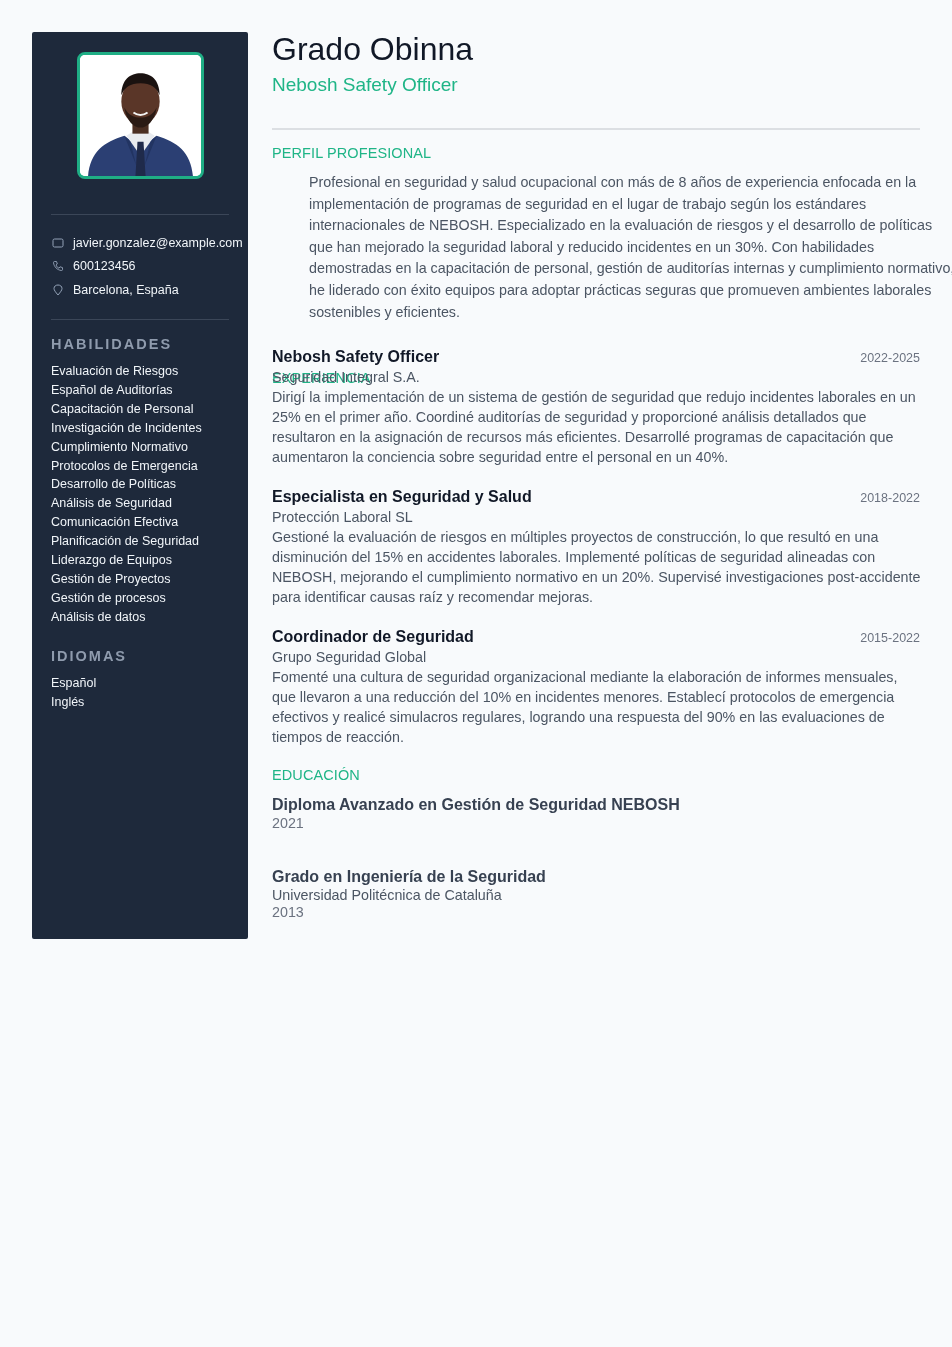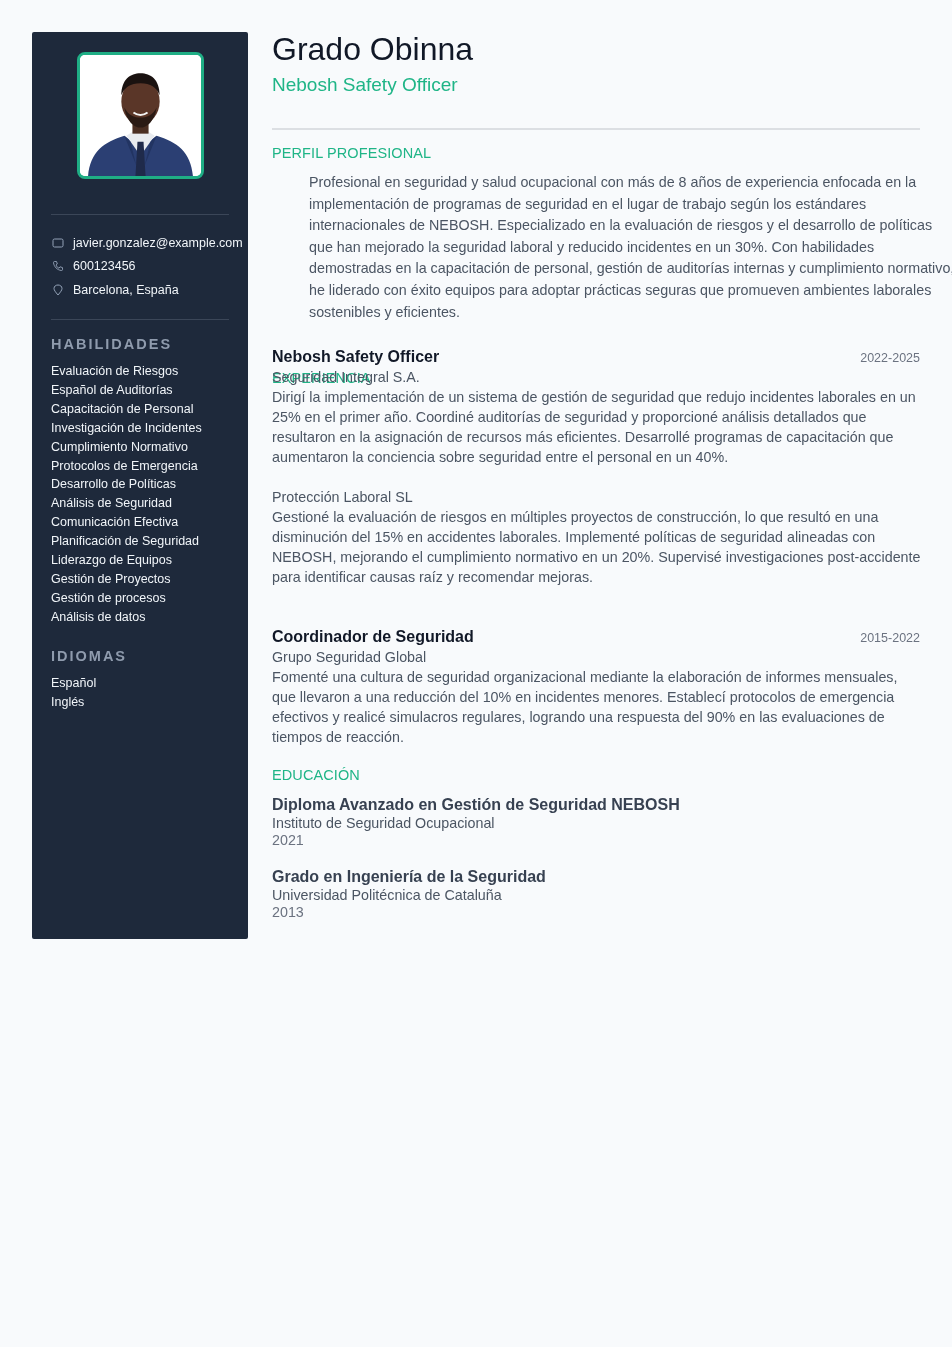--- a/index.html
+++ b/index.html
@@ -290,38 +290,41 @@
     <div class="job" style="top:317px;">
       <div class="job-head">
         <span class="job-title">Nebosh Safety Officer</span>
         <span class="job-dates">2022-2025</span>
       </div>
       <div class="job-company">Seguridad Integral S.A.</div>
       <p class="job-desc">Dirigí la implementación de un sistema de gestión de seguridad que redujo incidentes laborales en un 25% en el primer año. Coordiné auditorías de seguridad y proporcioné análisis detallados que resultaron en la asignación de recursos más eficientes. Desarrollé programas de capacitación que aumentaron la conciencia sobre seguridad entre el personal en un 40%.</p>
     </div>
 
     <div class="job" style="top:457px;">
+      <div class="job-head">
+        <span class="job-title">Especialista en Seguridad y Salud</span>
+        <span class="job-dates">2018-2022</span>
+      </div>
       <div class="job-company">Protección Laboral SL</div>
       <p class="job-desc">Gestioné la evaluación de riesgos en múltiples proyectos de construcción, lo que resultó en una disminución del 15% en accidentes laborales. Implementé políticas de seguridad alineadas con NEBOSH, mejorando el cumplimiento normativo en un 20%. Supervisé investigaciones post-accidente para identificar causas raíz y recomendar mejoras.</p>
     </div>
 
     <div class="job" style="top:597px;">
       <div class="job-head">
         <span class="job-title">Coordinador de Seguridad</span>
         <span class="job-dates">2015-2022</span>
       </div>
       <div class="job-company">Grupo Seguridad Global</div>
       <p class="job-desc">Fomenté una cultura de seguridad organizacional mediante la elaboración de informes mensuales, que llevaron a una reducción del 10% en incidentes menores. Establecí protocolos de emergencia efectivos y realicé simulacros regulares, logrando una respuesta del 90% en las evaluaciones de tiempos de reacción.</p>
     </div>
 
     <div class="section-heading" style="top:737px;">EDUCACIÓN</div>
 
     <div class="edu" style="top:765px;">
       <div class="edu-degree">Diploma Avanzado en Gestión de Seguridad NEBOSH</div>
-      <div class="edu-school">Instituto de Seguridad Ocupacional</div>
       <div class="edu-year">2021</div>
     </div>
 
     <div class="edu" style="top:837px;">
       <div class="edu-degree">Grado en Ingeniería de la Seguridad</div>
       <div class="edu-school">Universidad Politécnica de Cataluña</div>
       <div class="edu-year">2013</div>
     </div>
   </main>
 </div>

